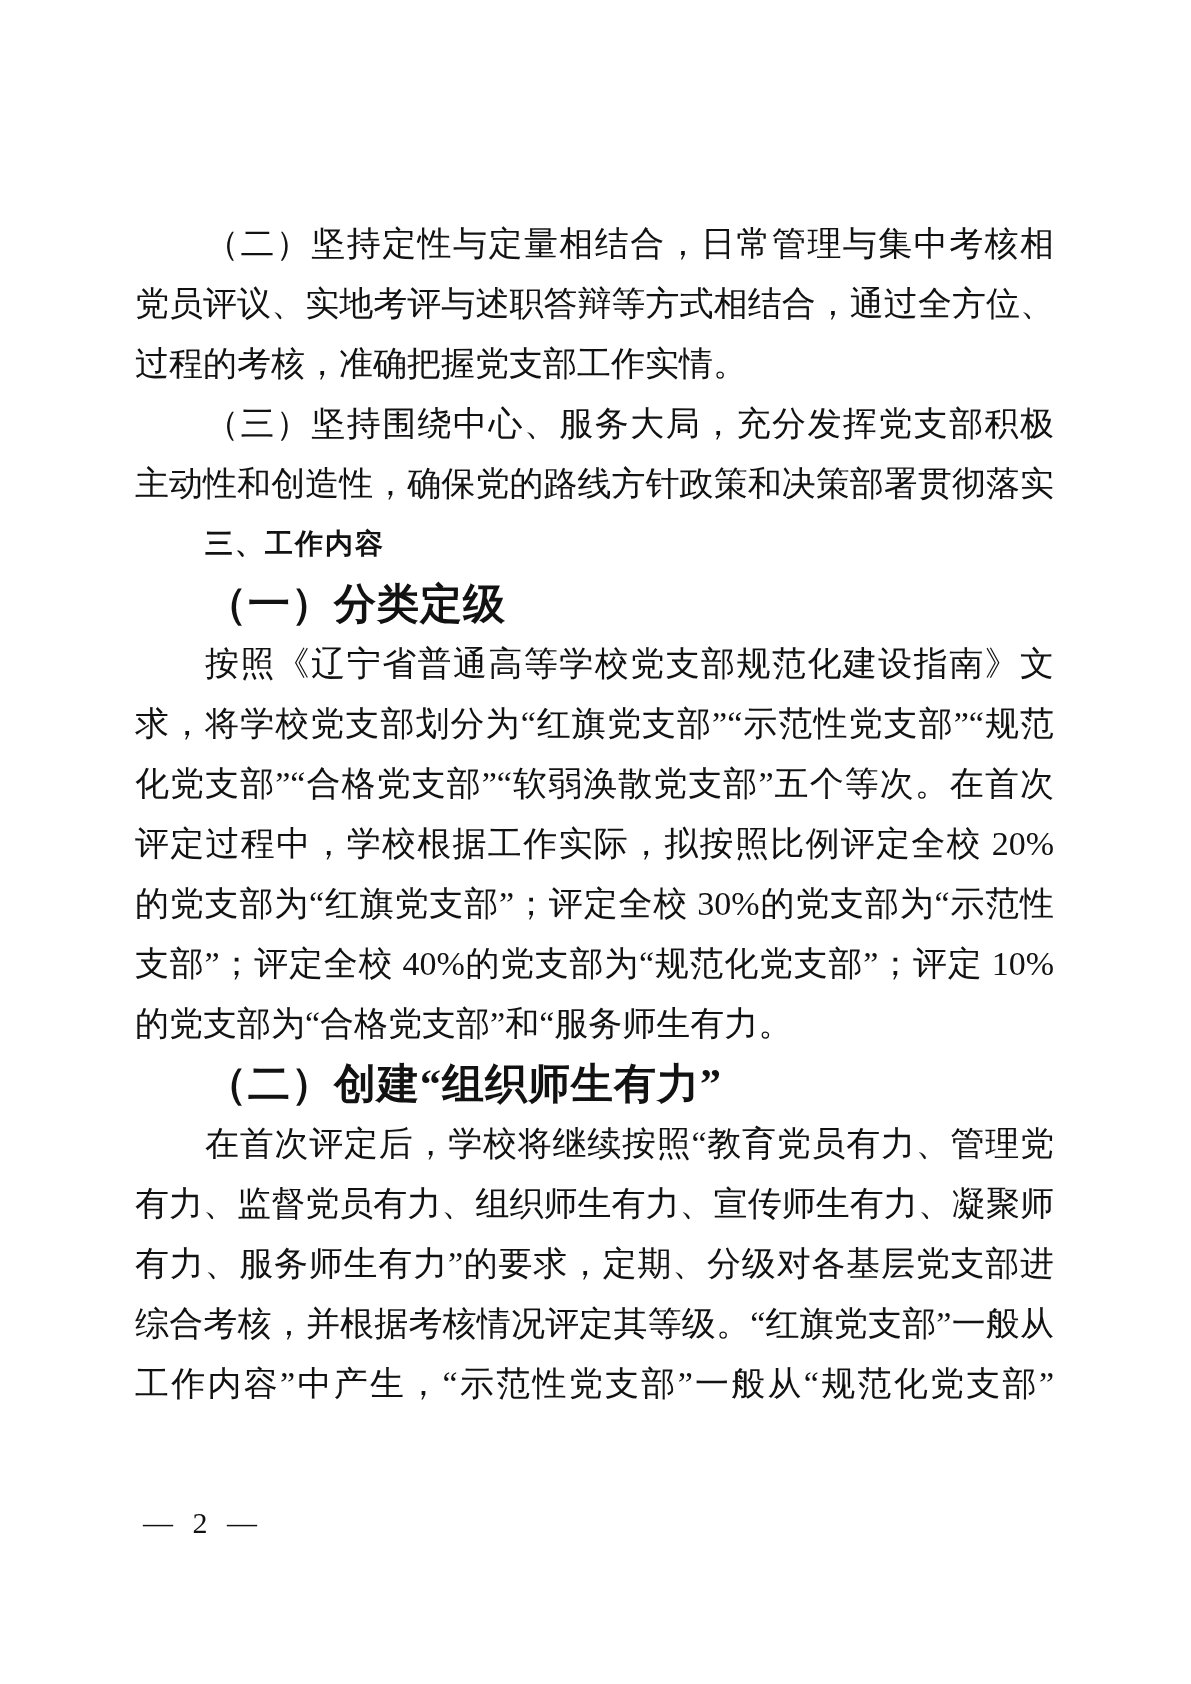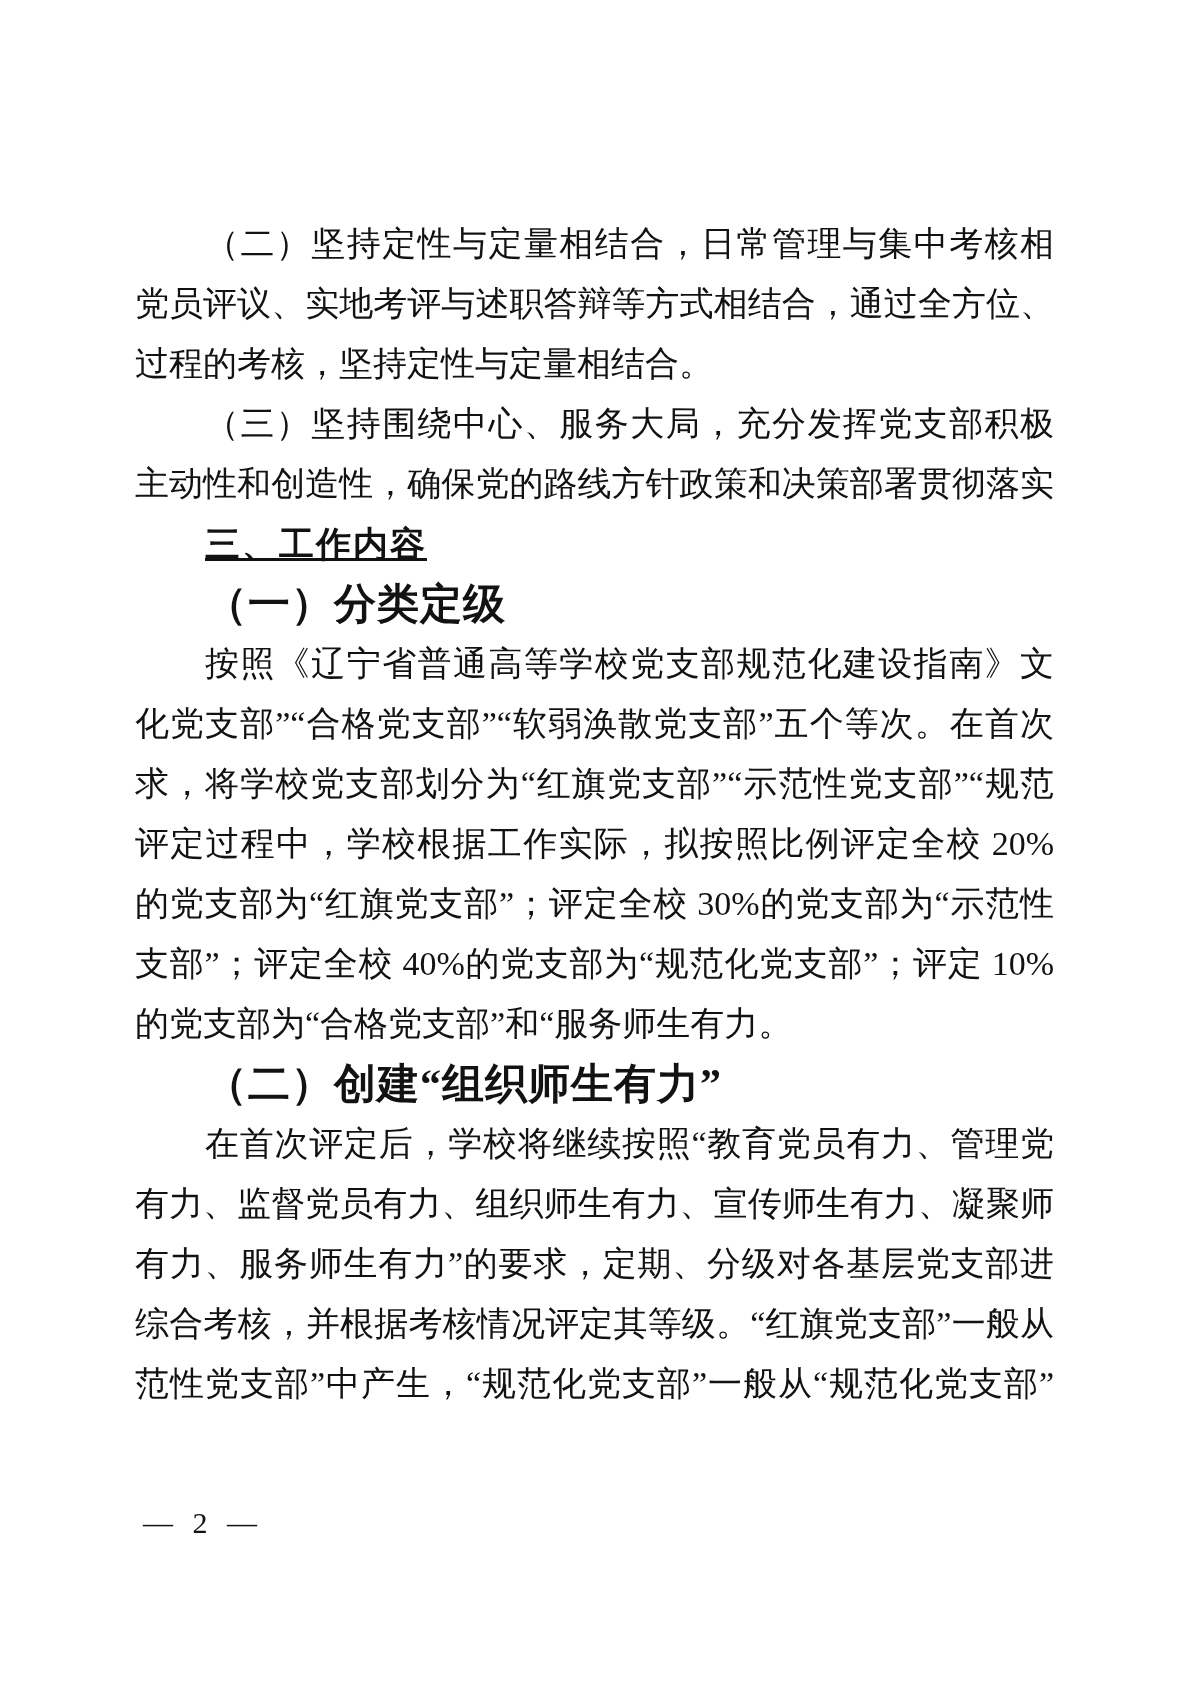--- a/index.html
+++ b/index.html
@@ -35,23 +35,22 @@
     text-align-last: justify;
   }
   
   .plain { text-align: left; }
   
   .indent { text-indent: 70px; }
   
   .h-hei {
     font-family: "Liberation Sans", "DejaVu Sans", sans-serif;
     font-weight: bold;
-    font-size: 35px;
+    font-size: 28px;
     letter-spacing: 2px;
-    text-decoration: underline;
   }
   
   .h-kai {
     font-family: "Liberation Serif", "DejaVu Serif", serif;
     font-weight: bold;
     font-size: 42px;
     letter-spacing: 1px;
   }
   .page-footer {
     position: absolute;
@@ -66,42 +65,42 @@
 </style>
 </head>
 <body>
 
 <div class="page">
 
   <div class="text-block">
 
     <div class="line indent justify">（二）坚持定性与定量相结合，日常管理与集中考核相结合，</div>
     <div class="line justify">党员评议、实地考评与述职答辩等方式相结合，通过全方位、全</div>
-    <div class="line plain">过程的考核，坚持定性与定量相结合。</div>
+    <div class="line plain">过程的考核，准确把握党支部工作实情。</div>
 
     <div class="line indent justify">（三）坚持围绕中心、服务大局，充分发挥党支部积极性、</div>
     <div class="line justify">主动性和创造性，确保党的路线方针政策和决策部署贯彻落实到位。</div>
 
     <div class="line indent plain h-hei">三、工作内容</div>
 
     <div class="line indent plain h-kai">（一）分类定级</div>
 
     <div class="line indent justify">按照《辽宁省普通高等学校党支部规范化建设指南》文件要</div>
+    <div class="line justify">求，将学校党支部划分为“红旗党支部”“示范性党支部”“规范</div>
     <div class="line justify">化党支部”“合格党支部”“软弱涣散党支部”五个等次。在首次</div>
-    <div class="line justify">求，将学校党支部划分为“红旗党支部”“示范性党支部”“规范</div>
     <div class="line justify">评定过程中，学校根据工作实际，拟按照比例评定全校 20%左右</div>
     <div class="line justify">的党支部为“红旗党支部”；评定全校 30%的党支部为“示范性党</div>
     <div class="line justify">支部”；评定全校 40%的党支部为“规范化党支部”；评定 10%左右</div>
     <div class="line plain">的党支部为“合格党支部”和“服务师生有力。</div>
 
     <div class="line indent plain h-kai">（二）创建“组织师生有力”</div>
 
     <div class="line indent justify">在首次评定后，学校将继续按照“教育党员有力、管理党员</div>
     <div class="line justify">有力、监督党员有力、组织师生有力、宣传师生有力、凝聚师生</div>
     <div class="line justify">有力、服务师生有力”的要求，定期、分级对各基层党支部进行</div>
     <div class="line justify">综合考核，并根据考核情况评定其等级。“红旗党支部”一般从“示</div>
-    <div class="line justify">范性党支部”中产生，“规范化党支部”一般从“规范化党支部”</div>
+    <div class="line justify">工作内容”中产生，“示范性党支部”一般从“规范化党支部”</div>
 
   </div>
 
   <div class="page-footer">— 2 —</div>
 
 </div>
 
 </body></html>

